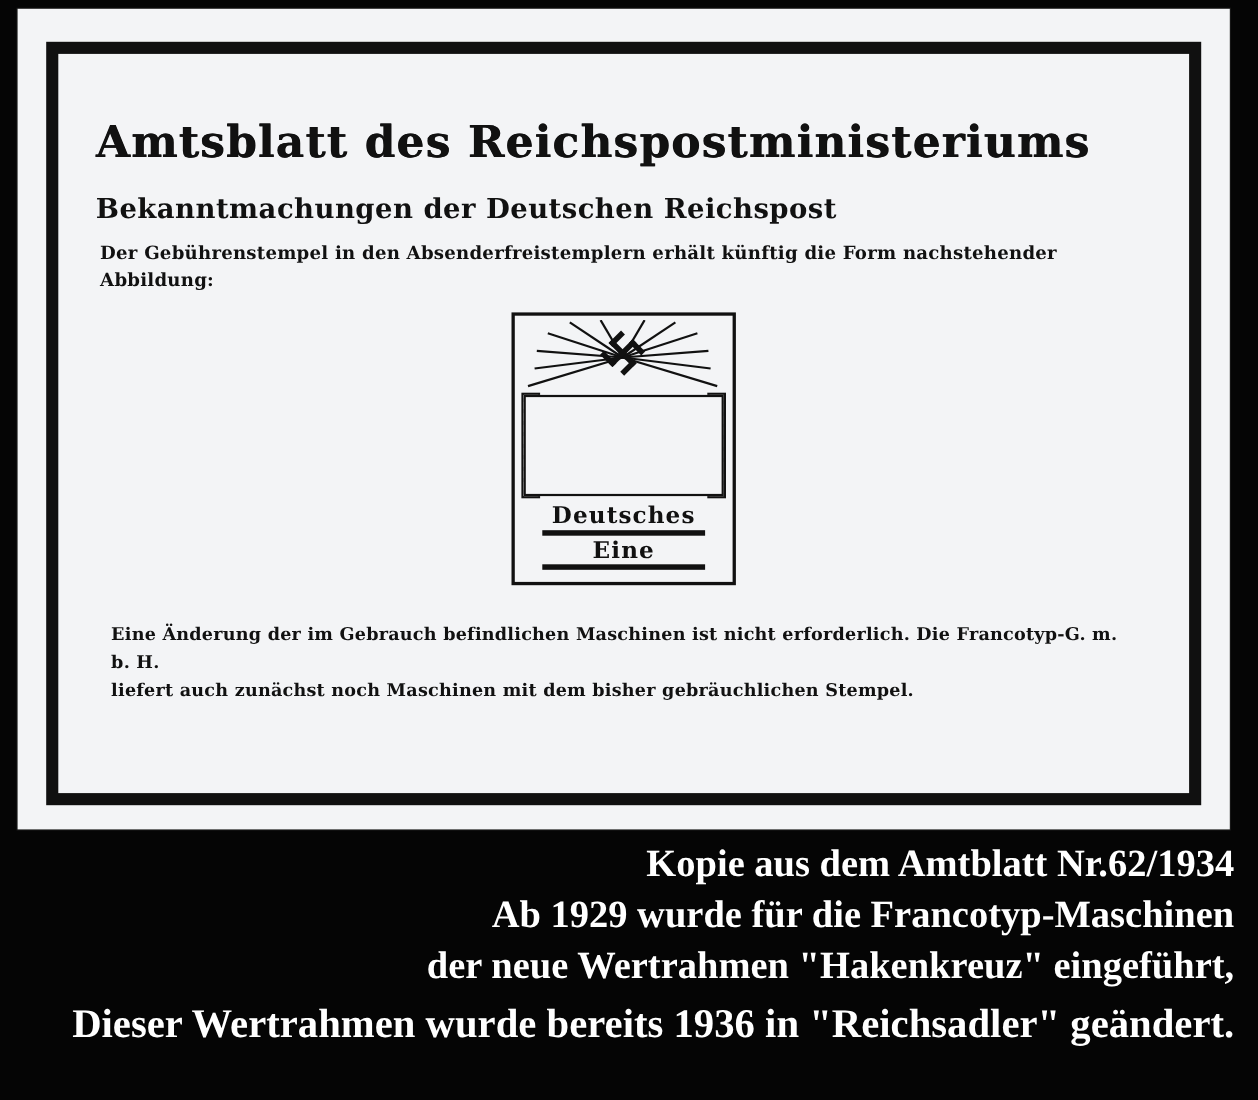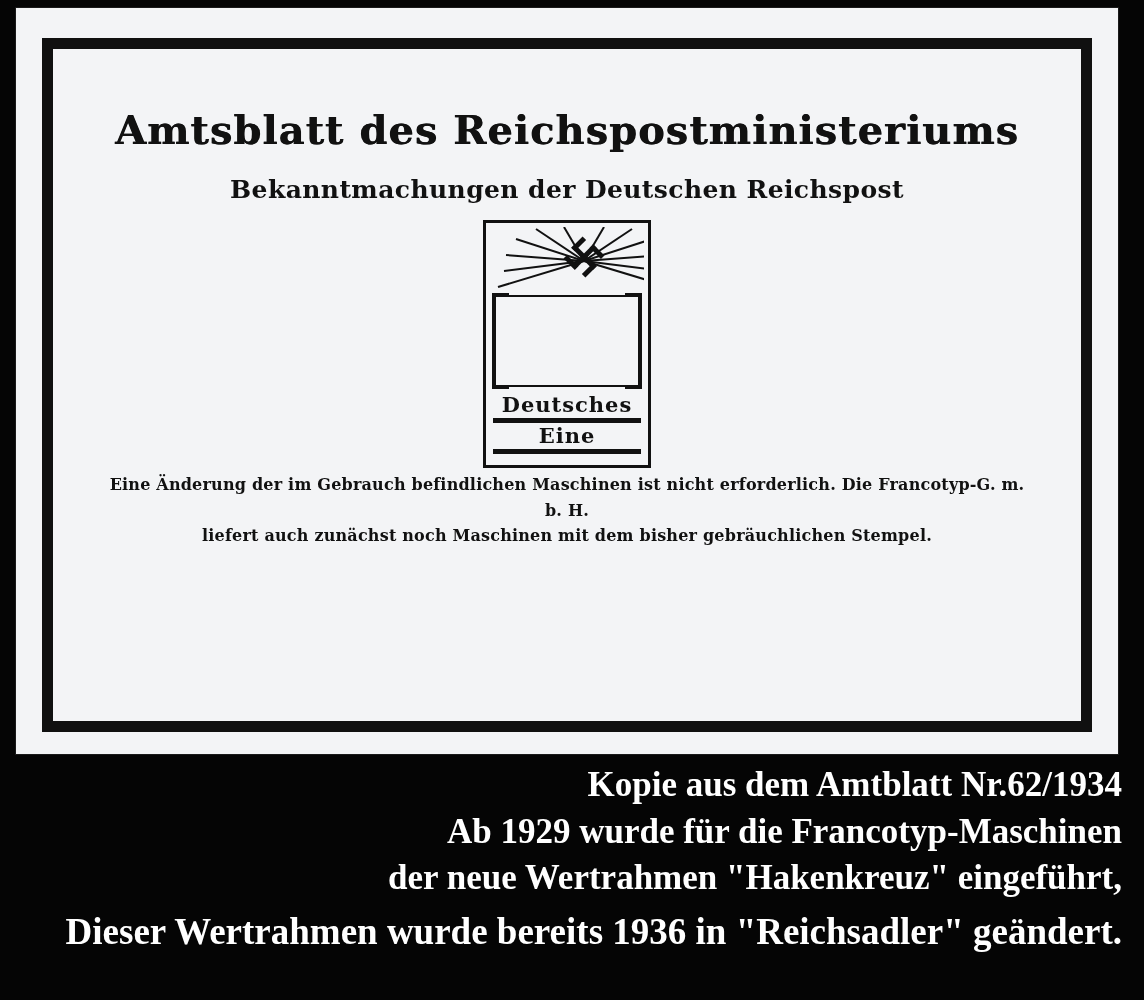--- a/index.html
+++ b/index.html
@@ -40,21 +40,20 @@
     background: #f3f4f6;
   }
   .doc {
     position: absolute;
     left: 0;
     top: 0;
     right: 0;
     bottom: 0;
     padding: 34px 34px 10px 34px;
     box-sizing: border-box;
-    text-align: center;
     color: #111;
   }
 
   .fraktur {
     font-family: "DejaVu Serif", serif;
     font-weight: bold;
     letter-spacing: 0.5px;
   }
 
   .doc-title {
@@ -89,21 +88,21 @@
   }
 
   
   .stamp-wrap {
     margin-top: 16px;
     display: flex;
     justify-content: center;
   }
   .stamp {
     position: relative;
-    width: 168px;
+    width: 204px;
     height: 248px;
     border: 3px solid #111;
     background: #f3f4f6;
     box-sizing: border-box;
   }
   .stamp .rays {
     position: absolute;
     left: 4px; top: 4px; right: 4px;
     height: 66px;
     overflow: hidden;
@@ -155,21 +154,21 @@
     line-height: 1.05;
   }
   .stamp .label .bar {
     width: 148px;
     height: 5px;
     background: #111;
   }
 
   .doc-note {
     font-size: 16px;
-    margin-top: 4px;
+    margin-top: 32px;
     letter-spacing: 0.2px;
     line-height: 1.6;
     padding: 0 14px;
   }
 
   
   .caption {
     position: absolute;
     left: 0;
     top: 760px;
@@ -195,20 +194,21 @@
   <div class="scan">
     <div class="scan-inner-border">
       <div class="doc">
 
         <div class="doc-title fraktur">Amtsblatt des Reichspostministeriums</div>
 
         <div class="doc-subtitle fraktur">Bekanntmachungen der Deutschen Reichspost</div>
 
 
 
+        <div class="doc-body fraktur">Der Gebührenstempel in den Absenderfreistemplern erhält künftig die Form nachstehender Abbildung:</div>
 
         <div class="stamp-wrap">
           <div class="stamp">
 
             <div class="rays">
               <svg width="188" height="66" viewBox="0 0 188 66">
                 <g stroke="#111" stroke-width="2" fill="none">
                   <line x1="94" y1="34" x2="8" y2="60"></line>
                   <line x1="94" y1="34" x2="14" y2="44"></line>
                   <line x1="94" y1="34" x2="16" y2="28"></line>

